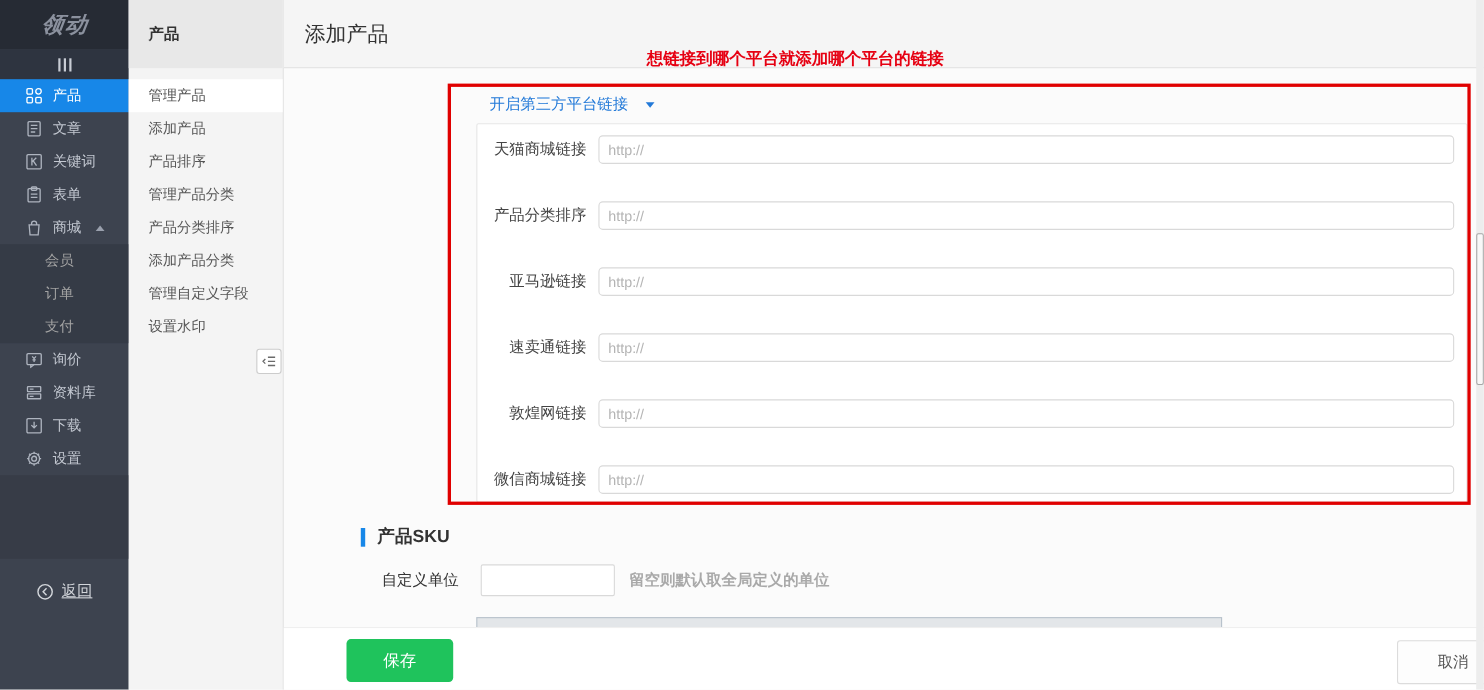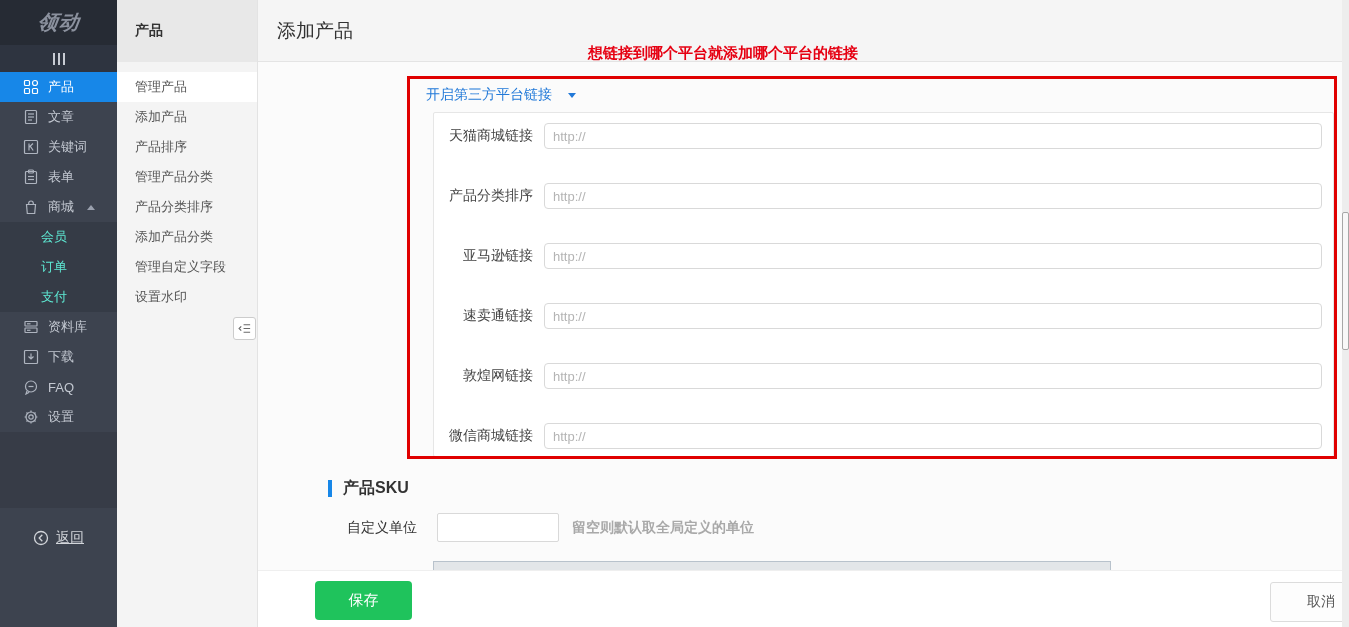--- a/index.html
+++ b/index.html
@@ -12,21 +12,21 @@
   .logo span { font-size:20px; font-weight:bold; font-style:italic; color:#8b919e; transform:skewX(-8deg); letter-spacing:1px; }
   .collapse-row { height:27px; background:#2e3440; display:flex; align-items:center; justify-content:center; gap:3px; cursor:pointer; }
   .collapse-row i { display:block; width:2px; height:12px; background:#c8ccd4; }
   .nav-item { height:30px; display:flex; align-items:center; padding-left:23px; font-size:13px; cursor:pointer; position:relative; }
   .nav-item .nav-icon { width:16px; height:16px; margin-right:9px; display:flex; align-items:center; justify-content:center; }
   .nav-item svg { stroke:#aeb4bf; fill:none; stroke-width:1.2; }
   .nav-item.active { background:#1787e8; color:#fff; }
   .nav-item.active svg { stroke:#fff; }
   .caret-up { position:absolute; right:22px; width:0; height:0; border-left:4px solid transparent; border-right:4px solid transparent; border-bottom:5px solid #9aa0ad; }
   .sub-block { background:#353b46; }
-  .sub-item { height:30px; display:flex; align-items:center; padding-left:41px; font-size:13px; color:#5eead4; cursor:pointer; }
+  .sub-item { height:30px; display:flex; align-items:center; padding-left:41px; font-size:13px; color:#a3a3a3; cursor:pointer; }
   .sidebar-spacer { height:76px; background:#373c47; }
   .sidebar-bottom { height:59px; display:flex; align-items:center; justify-content:center;text-align:right; }
   .back-link { display:flex; align-items:center; gap:7px; cursor:pointer; color:#d2d5da; font-size:14px; }
   .back-link svg { stroke:#d2d5da; fill:none; stroke-width:1.3; }
   .back-link span { text-decoration:underline; }
 
   
   .submenu { position:absolute; left:117px; top:0; width:141px; height:627px; background:#f4f4f4; border-right:1px solid #e3e3e3; }
   .submenu-header { height:62px; background:#e8e8e8; display:flex; align-items:center; padding-left:18px; font-size:14px; font-weight:bold; color:#333; }
   .submenu-list { padding-top:10px; }
@@ -34,21 +34,21 @@
   .submenu-item.selected { background:#fff; }
   .panel-collapse-btn { position:absolute; left:233px; top:317px; width:23px; height:23px; background:#fff; border:1px solid #ccc; border-radius:3px; z-index:6; display:flex; align-items:center; justify-content:center; cursor:pointer; }
   .panel-collapse-btn svg { stroke:#6a6a6a; fill:none; stroke-width:1.3; }
 
   
   .main { position:absolute; left:258px; top:0; width:1091px; height:627px; }
   .title-bar { height:62px; background:#f5f5f5; border-bottom:1px solid #e4e4e4; display:flex; align-items:center; padding-left:19px; }
   .title-bar h1 { font-size:19px; font-weight:normal; color:#333; }
   .annotation { position:absolute; left:330px; top:44px; font-size:15px; font-weight:bold; color:#e60012; z-index:4; }
   .red-box { position:absolute; left:149px; top:76px; width:930px; height:383px; border:3px solid #e00000; z-index:3; pointer-events:none; }
-  .toggle-link { position:absolute; left:168px; top:86px; display:flex; align-items:center; gap:16px; font-size:14px; color:#2279d8; cursor:pointer; }
+  .toggle-link { position:absolute; left:187px; top:86px; display:flex; align-items:center; gap:16px; font-size:14px; color:#2279d8; cursor:pointer; }
   .caret-down { width:0; height:0; border-left:4px solid transparent; border-right:4px solid transparent; border-top:5px solid #2279d8; }
   .fields-panel { position:absolute; left:175px; top:112px; width:901px; height:345px; background:#fff; border:1px solid #e6e6e6; border-radius:2px; }
   .field-row { position:absolute; left:0; height:30px; display:flex; align-items:center; }
   .field-row label { display:block; width:99px; text-align:right; font-size:14px; color:#444; }
   .field-row input { margin-left:11px; width:778px; height:26px; border:1px solid #d9d9d9; border-radius:4px; padding:0 8px; font-size:13px; color:#333; background:#fff; outline:none; font-family:inherit; }
   .field-row input::placeholder { color:#b4b4b4; }
   .sku-header { position:absolute; left:70px; top:478px; display:flex; align-items:center; }
   .blue-bar { display:block; width:4px; height:17px; background:#1787e8; margin-right:11px; }
   .sku-header span { font-size:16px; font-weight:bold; color:#333; }
   .unit-row { position:absolute; left:60px; top:513px; display:flex; align-items:center; }
@@ -138,46 +138,46 @@
         <div class="sub-item">
             <span>订单</span>
           </div>
         <div class="sub-item">
             <span>支付</span>
           </div>
       </div>
       <div class="nav-item">
         <span class="nav-icon">
             <svg width="16" height="16" viewBox="0 0 16 16">
+              <rect x="1.5" y="2.5" width="13" height="10" rx="1"></rect>
+              <path d="M5 12.5 v2.3 l2.8-2.3"></path>
+              <path d="M6.3 5 L8 7 l1.7-2 M8 7 v3 M6.5 8.2 h3"></path>
+            </svg>
+          </span>
+        <span>询价</span>
+      </div>
+      <div class="nav-item">
+        <span class="nav-icon">
+            <svg width="16" height="16" viewBox="0 0 16 16">
               <rect x="2" y="2.5" width="12" height="4.5" rx="0.5"></rect>
               <rect x="2" y="9" width="12" height="4.5" rx="0.5"></rect>
               <line x1="4" y1="4.8" x2="7.5" y2="4.8"></line>
               <line x1="4" y1="11.3" x2="7.5" y2="11.3"></line>
             </svg>
           </span>
         <span>资料库</span>
       </div>
       <div class="nav-item">
         <span class="nav-icon">
             <svg width="16" height="16" viewBox="0 0 16 16">
               <rect x="1.5" y="1.5" width="13" height="13" rx="1"></rect>
               <path d="M8 4.5 v5 M5.5 7.5 L8 10 l2.5-2.5"></path>
             </svg>
           </span>
         <span>下载</span>
-      </div>
-      <div class="nav-item">
-        <span class="nav-icon">
-            <svg width="16" height="16" viewBox="0 0 16 16">
-              <circle cx="8" cy="7.5" r="5.5"></circle>
-              <path d="M4 12 L3 15 l3.2-1.8"></path>
-              <line x1="5.5" y1="7.5" x2="10.5" y2="7.5"></line>
-            </svg>
-          </span>
-        <span>FAQ</span>
       </div>
       <div class="nav-item">
         <span class="nav-icon">
             <svg width="16" height="16" viewBox="0 0 16 16">
               <circle cx="8" cy="8" r="2.2"></circle>
               <circle cx="8" cy="8" r="5"></circle>
               <path d="M8 1.6 v2 M8 12.4 v2 M1.6 8 h2 M12.4 8 h2 M3.5 3.5 l1.4 1.4 M11.1 11.1 l1.4 1.4 M12.5 3.5 L11.1 4.9 M4.9 11.1 L3.5 12.5"></path>
             </svg>
           </span>
         <span>设置</span>

